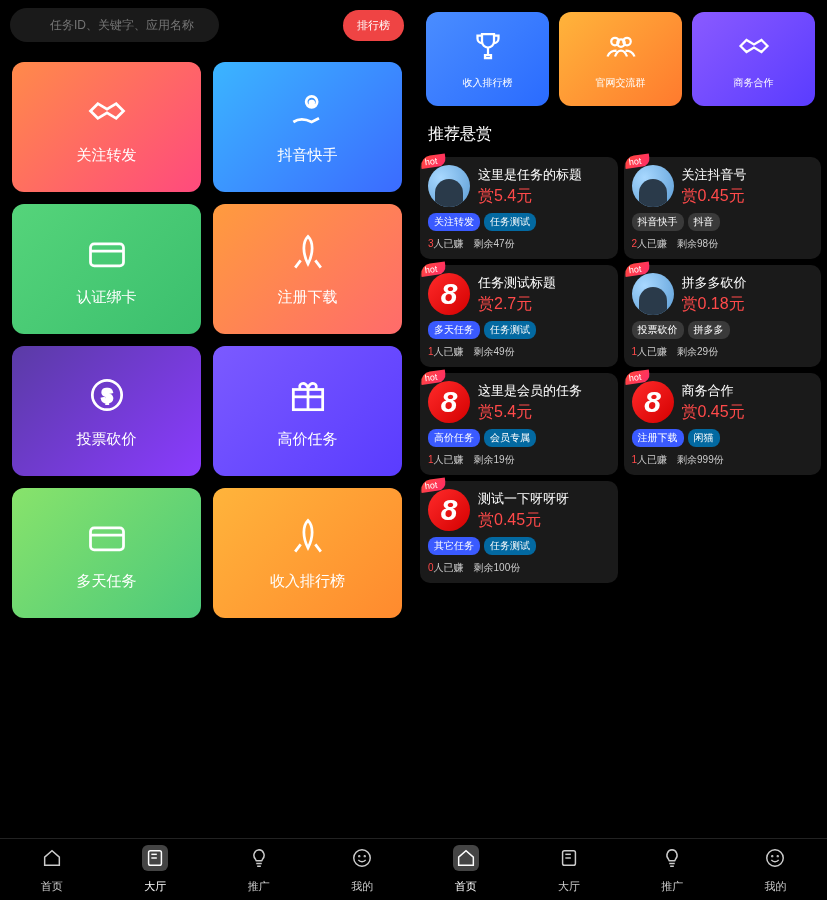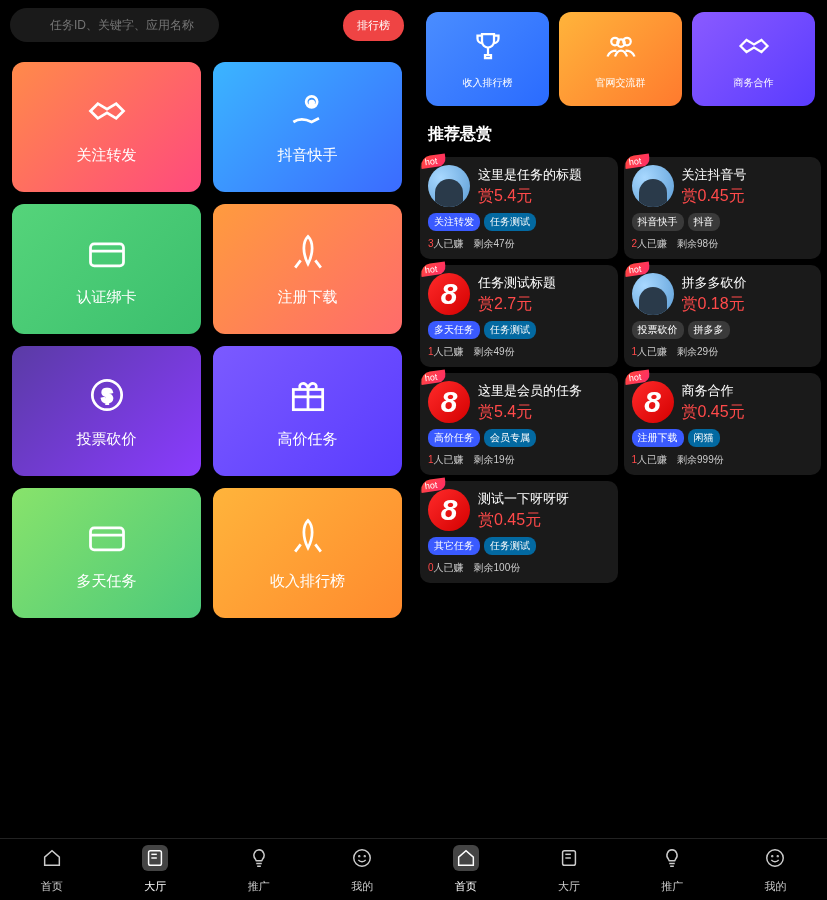--- a/index.html
+++ b/index.html
@@ -20,21 +20,21 @@
 .bg4{background:linear-gradient(135deg,#ff9b3e,#ff6b6b)}
 .bg5{background:linear-gradient(135deg,#5a3ba5,#8a3bff)}
 .bg6{background:linear-gradient(135deg,#7b5aff,#5a3cff)}
 .bg7{background:linear-gradient(135deg,#88e36b,#4cc97b)}
 .bg8{background:linear-gradient(135deg,#ffb43b,#ff8a2e)}
 .top-row{display:flex;gap:10px;padding:12px}
 .top-card{flex:1;height:94px;border-radius:12px;display:flex;flex-direction:column;align-items:center;justify-content:center;gap:12px;font-size:10px}
 .top1{background:linear-gradient(135deg,#4a8dff,#2a6bff)}
 .top2{background:linear-gradient(135deg,#ffb43b,#ff7a2e)}
 .top3{background:linear-gradient(135deg,#8a5aff,#5a3cff)}
-.section-title{font-size:16px;font-weight:700;padding:6px 14px}
+.section-title{font-size:16px;font-weight:400;padding:6px 14px}
 .task-grid{display:grid;grid-template-columns:1fr 1fr;gap:6px;padding:6px}
 .task-card{background:#1a1a1a;border-radius:10px;padding:8px;display:flex;flex-direction:column;gap:6px;position:relative}
 .hot-tag{position:absolute;top:0;left:0;background:linear-gradient(135deg,#ff4a3a,#ff2a6a);color:#fff;font-size:9px;padding:1px 8px 1px 4px;border-radius:10px 0 8px 0;transform:rotate(-8deg);transform-origin:top left;z-index:2}
 .task-head{display:flex;gap:8px;align-items:center}
 .avatar{width:42px;height:42px;border-radius:50%;flex-shrink:0;display:flex;align-items:center;justify-content:center;overflow:hidden}
 .avatar.photo{background:radial-gradient(circle at 30% 30%,#a8d8ff,#5a9bd4)}
 .avatar.photo::after{content:"";width:28px;height:28px;background:#2a3a4a;border-radius:50% 50% 0 0;margin-top:14px}
 .avatar.eight{background:linear-gradient(135deg,#ff2a2a,#d40000);color:#fff;font-size:30px;font-weight:900;font-style:italic}
 .task-info{display:flex;flex-direction:column;gap:2px;min-width:0}
 .task-title{font-size:13px;color:#fff;white-space:nowrap;overflow:hidden;text-overflow:ellipsis}

